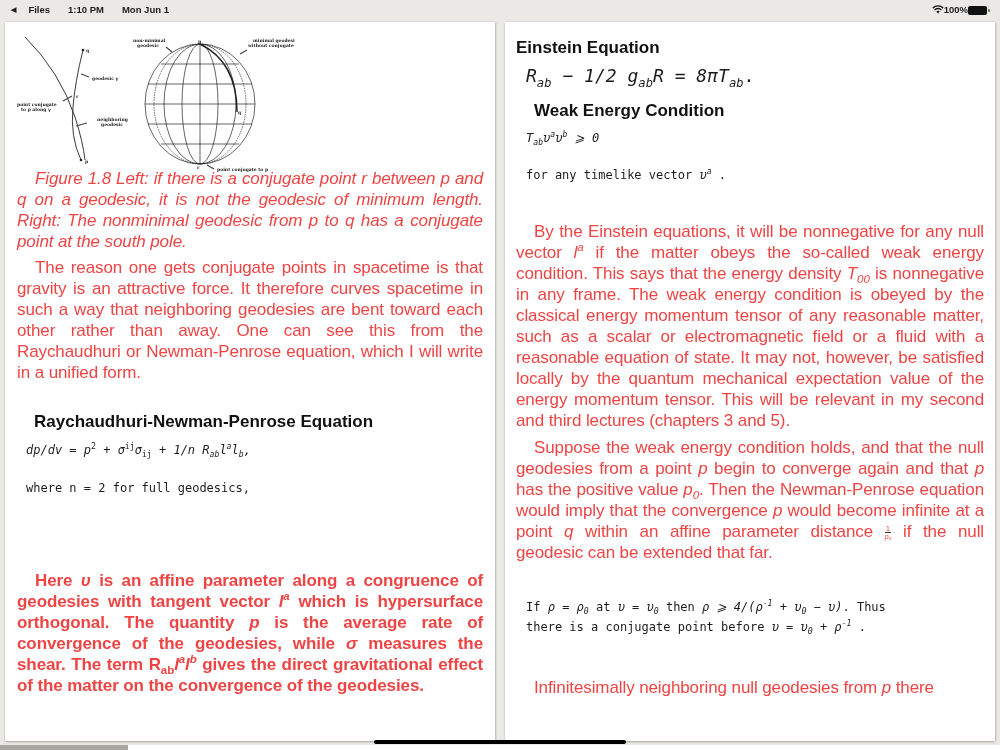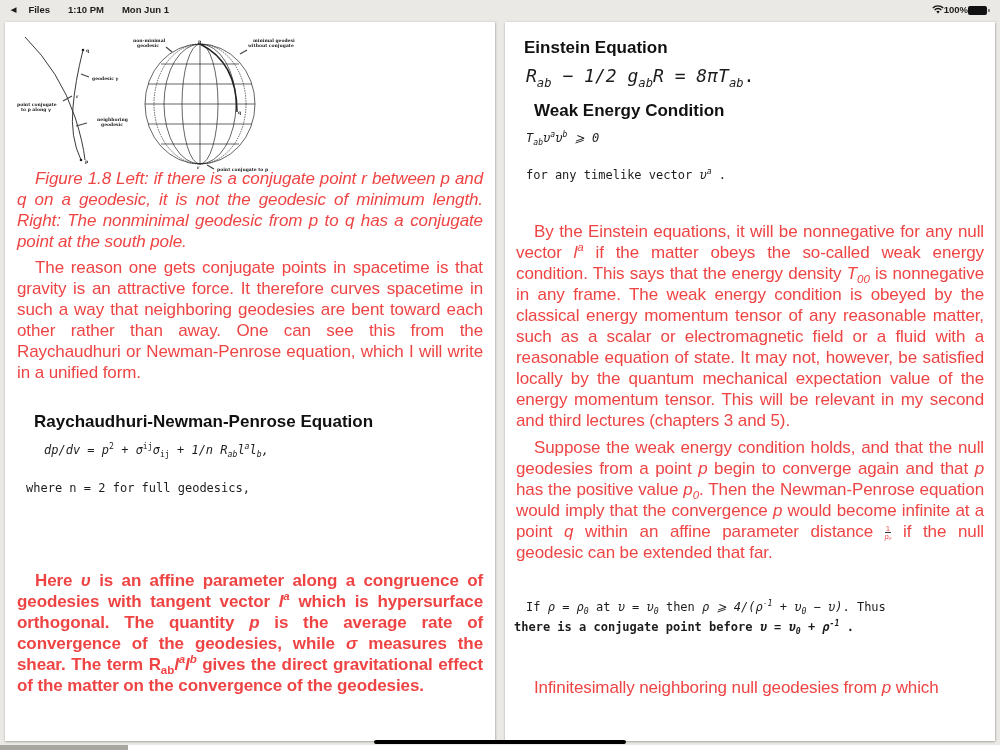--- a/index.html
+++ b/index.html
@@ -127,51 +127,51 @@
   </svg>
 
   <div class="para indent caption" style="left:12px; top:146px; width:466px;">
     <span>Figure 1.8 Left: if there is a conjugate point </span><span>r</span><span> between </span><span>p</span><span> and </span><span>q</span><span> on a geodesic, it is not the geodesic of minimum length. Right: The nonminimal geodesic from </span><span>p</span><span> to </span><span>q</span><span> has a conjugate point at the south pole.</span>
   </div>
 
   <div class="para indent" style="left:12px; top:235px; width:466px;">The reason one gets conjugate points in spacetime is that gravity is an attractive force. It therefore curves spacetime in such a way that neighboring geodesies are bent toward each other rather than away. One can see this from the Raychaudhuri or Newman-Penrose equation, which I will write in a unified form.</div>
 
   <div class="heading" style="left:29px; top:390px;">Raychaudhuri-Newman-Penrose Equation</div>
 
-  <div class="mono" style="left:21px; top:418px;margin-left:18px;"><i>dp/dv = p</i><sup>2</sup><i> + σ</i><sup>ij</sup><i>σ</i><sub>ij</sub><i> + 1/n R</i><sub class="mi">ab</sub><i>l</i><sup class="mi">a</sup><i>l</i><sub class="mi">b</sub><i>,</i></div>
+  <div class="mono" style="left:21px; top:418px;"><i>dp/dv = p</i><sup>2</sup><i> + σ</i><sup>ij</sup><i>σ</i><sub>ij</sub><i> + 1/n R</i><sub class="mi">ab</sub><i>l</i><sup class="mi">a</sup><i>l</i><sub class="mi">b</sub><i>,</i></div>
 
   <div class="mono" style="left:21px; top:456px;">where n = 2 for full geodesics,</div>
 
   <div class="para indent" style="left:12px; top:548px; width:466px;font-weight:bold;">
     <span>Here </span><i>υ</i><span> is an affine parameter along a congruence of geodesies with tangent vector </span><i>l</i><sup class="mi">a</sup><span> which is hypersurface orthogonal. The quantity </span><i>p</i><span> is the average rate of convergence of the geodesies, while </span><i>σ</i><span> measures the shear. The term R</span><sub>ab</sub><i>l</i><sup class="mi">a</sup><i>l</i><sup class="mi">b</sup><span> gives the direct gravitational effect of the matter on the convergence of the geodesies.</span>
   </div>
 </div>
 
 <div class="page page-right">
-  <div class="heading" style="left:11px; top:16px;margin-left:8px;">Einstein Equation</div>
+  <div class="heading" style="left:11px; top:16px;">Einstein Equation</div>
 
   <div class="mono" style="left:21px; top:44px; font-size:18px;"><i>R</i><sub class="mi">ab</sub><i> − 1/2 g</i><sub class="mi">ab</sub><i>R = 8πT</i><sub class="mi">ab</sub><span>.</span></div>
 
   <div class="heading" style="left:29px; top:79px;">Weak Energy Condition</div>
 
   <div class="mono" style="left:21px; top:106px;"><i>T</i><sub class="mi">ab</sub><i>υ</i><sup class="mi">a</sup><i>υ</i><sup class="mi">b</sup><i> ⩾ 0</i></div>
 
   <div class="mono" style="left:21px; top:143px;"><span>for any timelike vector </span><i>υ</i><sup class="mi">a</sup><span> .</span></div>
 
   <div class="para indent" style="left:11px; top:199px; width:468px;">
     <span>By the Einstein equations, it will be nonnegative for any null vector </span><i>l</i><sup class="mi">a</sup><span> if the matter obeys the so-called weak energy condition. This says that the energy density </span><i>T</i><sub class="mi">00</sub><span> is nonnegative in any frame. The weak energy condition is obeyed by the classical energy momentum tensor of any reasonable matter, such as a scalar or electromagnetic field or a fluid with a reasonable equation of state. It may not, however, be satisfied locally by the quantum mechanical expectation value of the energy momentum tensor. This will be relevant in my second and third lectures (chapters 3 and 5).</span>
   </div>
 
   <div class="para indent" style="left:11px; top:415px; width:468px;">
     <span>Suppose the weak energy condition holds, and that the null geodesies from a point </span><i>p</i><span> begin to converge again and that </span><i>p</i><span> has the positive value </span><i>p</i><sub class="mi">0</sub><span>. Then the Newman-Penrose equation would imply that the convergence </span><i>p</i><span> would become infinite at a point </span><i>q</i><span> within an affine parameter distance </span><span style="display:inline-block; vertical-align:middle; font-size:7px; line-height:7px; text-align:center; text-indent:0;"><span style="display:block; border-bottom:0.5px solid #333;">1</span><i style="display:block;">p₀</i></span><span> if the null geodesic can be extended that far.</span>
   </div>
 
   <div class="mono" style="left:21px; top:575px;"><span>If </span><i>ρ = ρ</i><sub class="mi">0</sub><span> at </span><i>υ = υ</i><sub class="mi">0</sub><span> then </span><i>ρ ⩾ 4/(ρ</i><sup class="mi">-1</sup><i> + υ</i><sub class="mi">0</sub><i> − υ)</i><span>. Thus</span></div>
-  <div class="mono" style="left:9px; top:595px;font-weight:bold;"><span>there is a conjugate point before </span><i>υ = υ</i><sub class="mi">0</sub><i> + ρ</i><sup class="mi">-1</sup><span> .</span></div>
+  <div class="mono" style="left:21px; top:595px;"><span>there is a conjugate point before </span><i>υ = υ</i><sub class="mi">0</sub><i> + ρ</i><sup class="mi">-1</sup><span> .</span></div>
 
   <div class="para" style="left:29px; top:655px; width:450px; text-align:left;">
-    <span>Infinitesimally neighboring null geodesies from </span><i>p</i><span> which</span>
+    <span>Infinitesimally neighboring null geodesies from </span><i>p</i><span> there</span>
   </div>
 </div>
 
 <div class="home-indicator"></div>
 <div class="scroll-track"></div>
 <div class="scroll-thumb"></div>
 
 </body></html>

